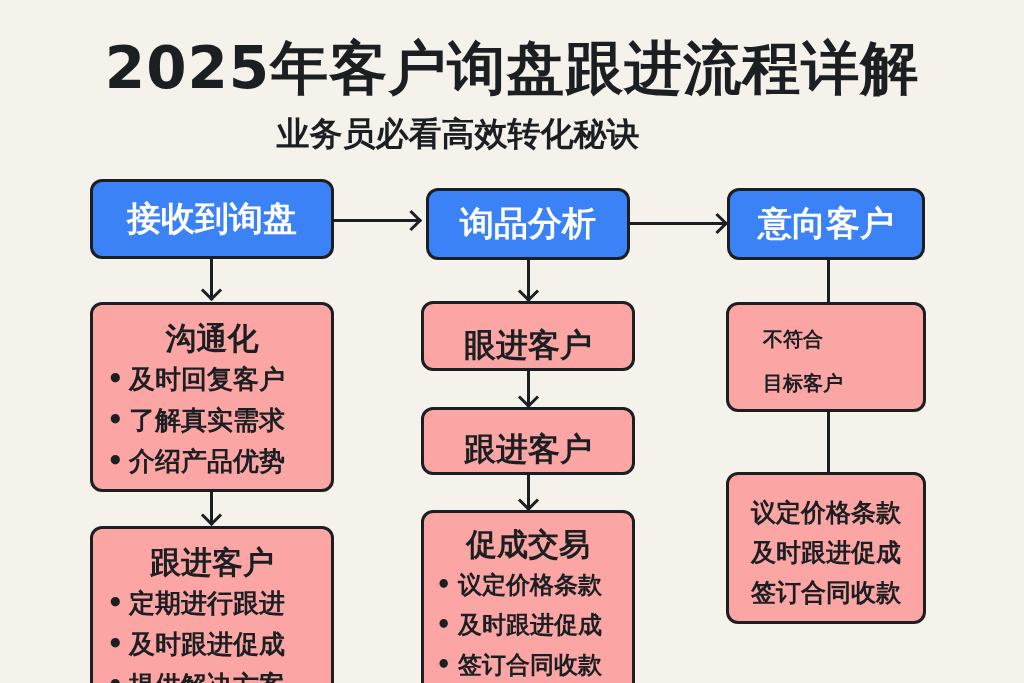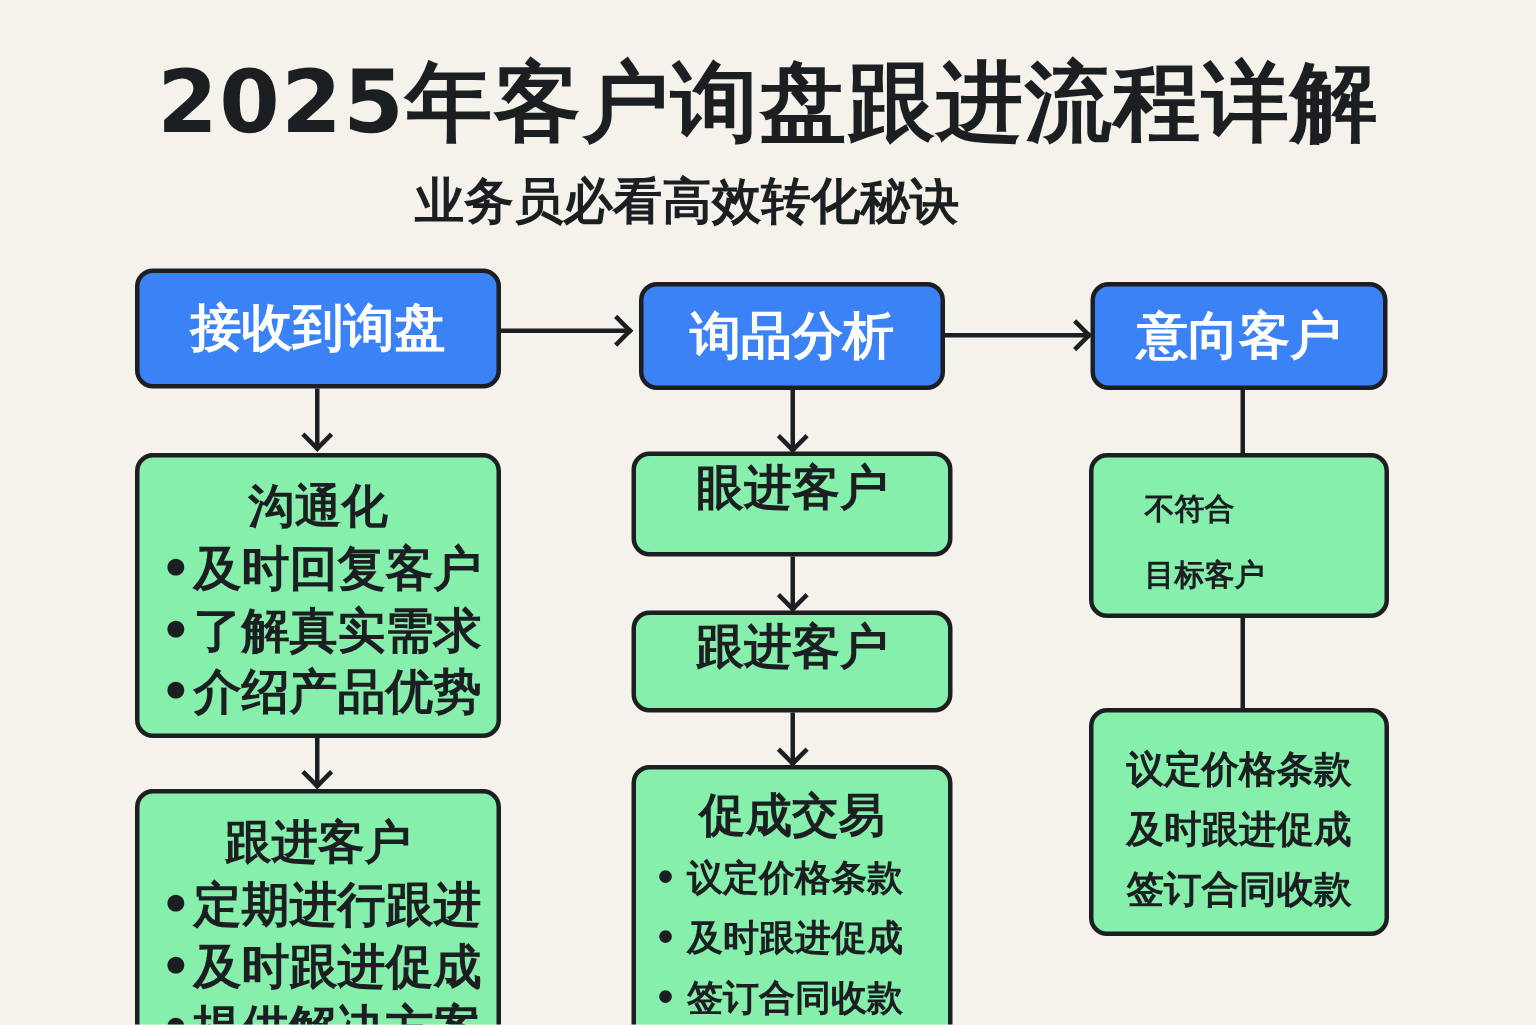--- a/index.html
+++ b/index.html
@@ -1,25 +1,25 @@
 <!DOCTYPE html>
 <html><head>
 <meta charset="utf-8">
 <style>
   html,body{margin:0;padding:0;}
   body{width:1024px;height:683px;overflow:hidden;background:#f5f1eb;position:relative;
        font-family:"DejaVu Sans","Liberation Sans",sans-serif;color:#1c1f22;}
   .title{position:absolute;left:0;top:30px;width:1024px;text-align:center;font-size:58px;font-weight:bold;letter-spacing:1px;color:#1c1f22;}
   .subtitle{position:absolute;left:0;top:112px;width:916px;text-align:center;font-size:33px;font-weight:bold;color:#1c1f22;}
-  .box{position:absolute;box-sizing:border-box;border:3px solid #1c1f22;border-radius:12px;background:#86efac;}
+  .box{position:absolute;box-sizing:border-box;border:3px solid #1c1f22;border-radius:12px;background:#fca5a5;}
   .box.blue{background:#3b82f6;color:#fff;display:flex;align-items:center;justify-content:center;font-size:34px;font-weight:bold;}
-  .box.plain{display:flex;align-items:flex-start;justify-content:center;font-size:32px;font-weight:bold;}
+  .box.plain{display:flex;align-items:flex-end;justify-content:center;font-size:32px;font-weight:bold;}
   .box .head{text-align:center;font-size:31px;font-weight:bold;margin-top:12px;line-height:42px;}
   .box ul{list-style:none;margin:0;padding:0 0 0 14px;}
-  .box li{font-size:32px;font-weight:bold;line-height:41px;white-space:nowrap;}
+  .box li{font-size:26px;font-weight:bold;line-height:41px;white-space:nowrap;}
   .box li::before{content:"•";display:inline-block;width:22px;}
   .multi{text-align:left;font-size:20px;font-weight:bold;line-height:44px;padding:18px 0 0 34px;}
   .plainlines{text-align:center;font-size:25px;font-weight:bold;line-height:40px;padding-top:18px;}
   .vline{position:absolute;width:3px;background:#1c1f22;}
   .hline{position:absolute;height:3px;background:#1c1f22;}
   .ah-down{position:absolute;width:12px;height:12px;border-right:3px solid #1c1f22;border-bottom:3px solid #1c1f22;transform:rotate(45deg);}
   .ah-right{position:absolute;width:12px;height:12px;border-right:3px solid #1c1f22;border-top:3px solid #1c1f22;transform:rotate(45deg);}
 </style>
 </head>
 <body>

